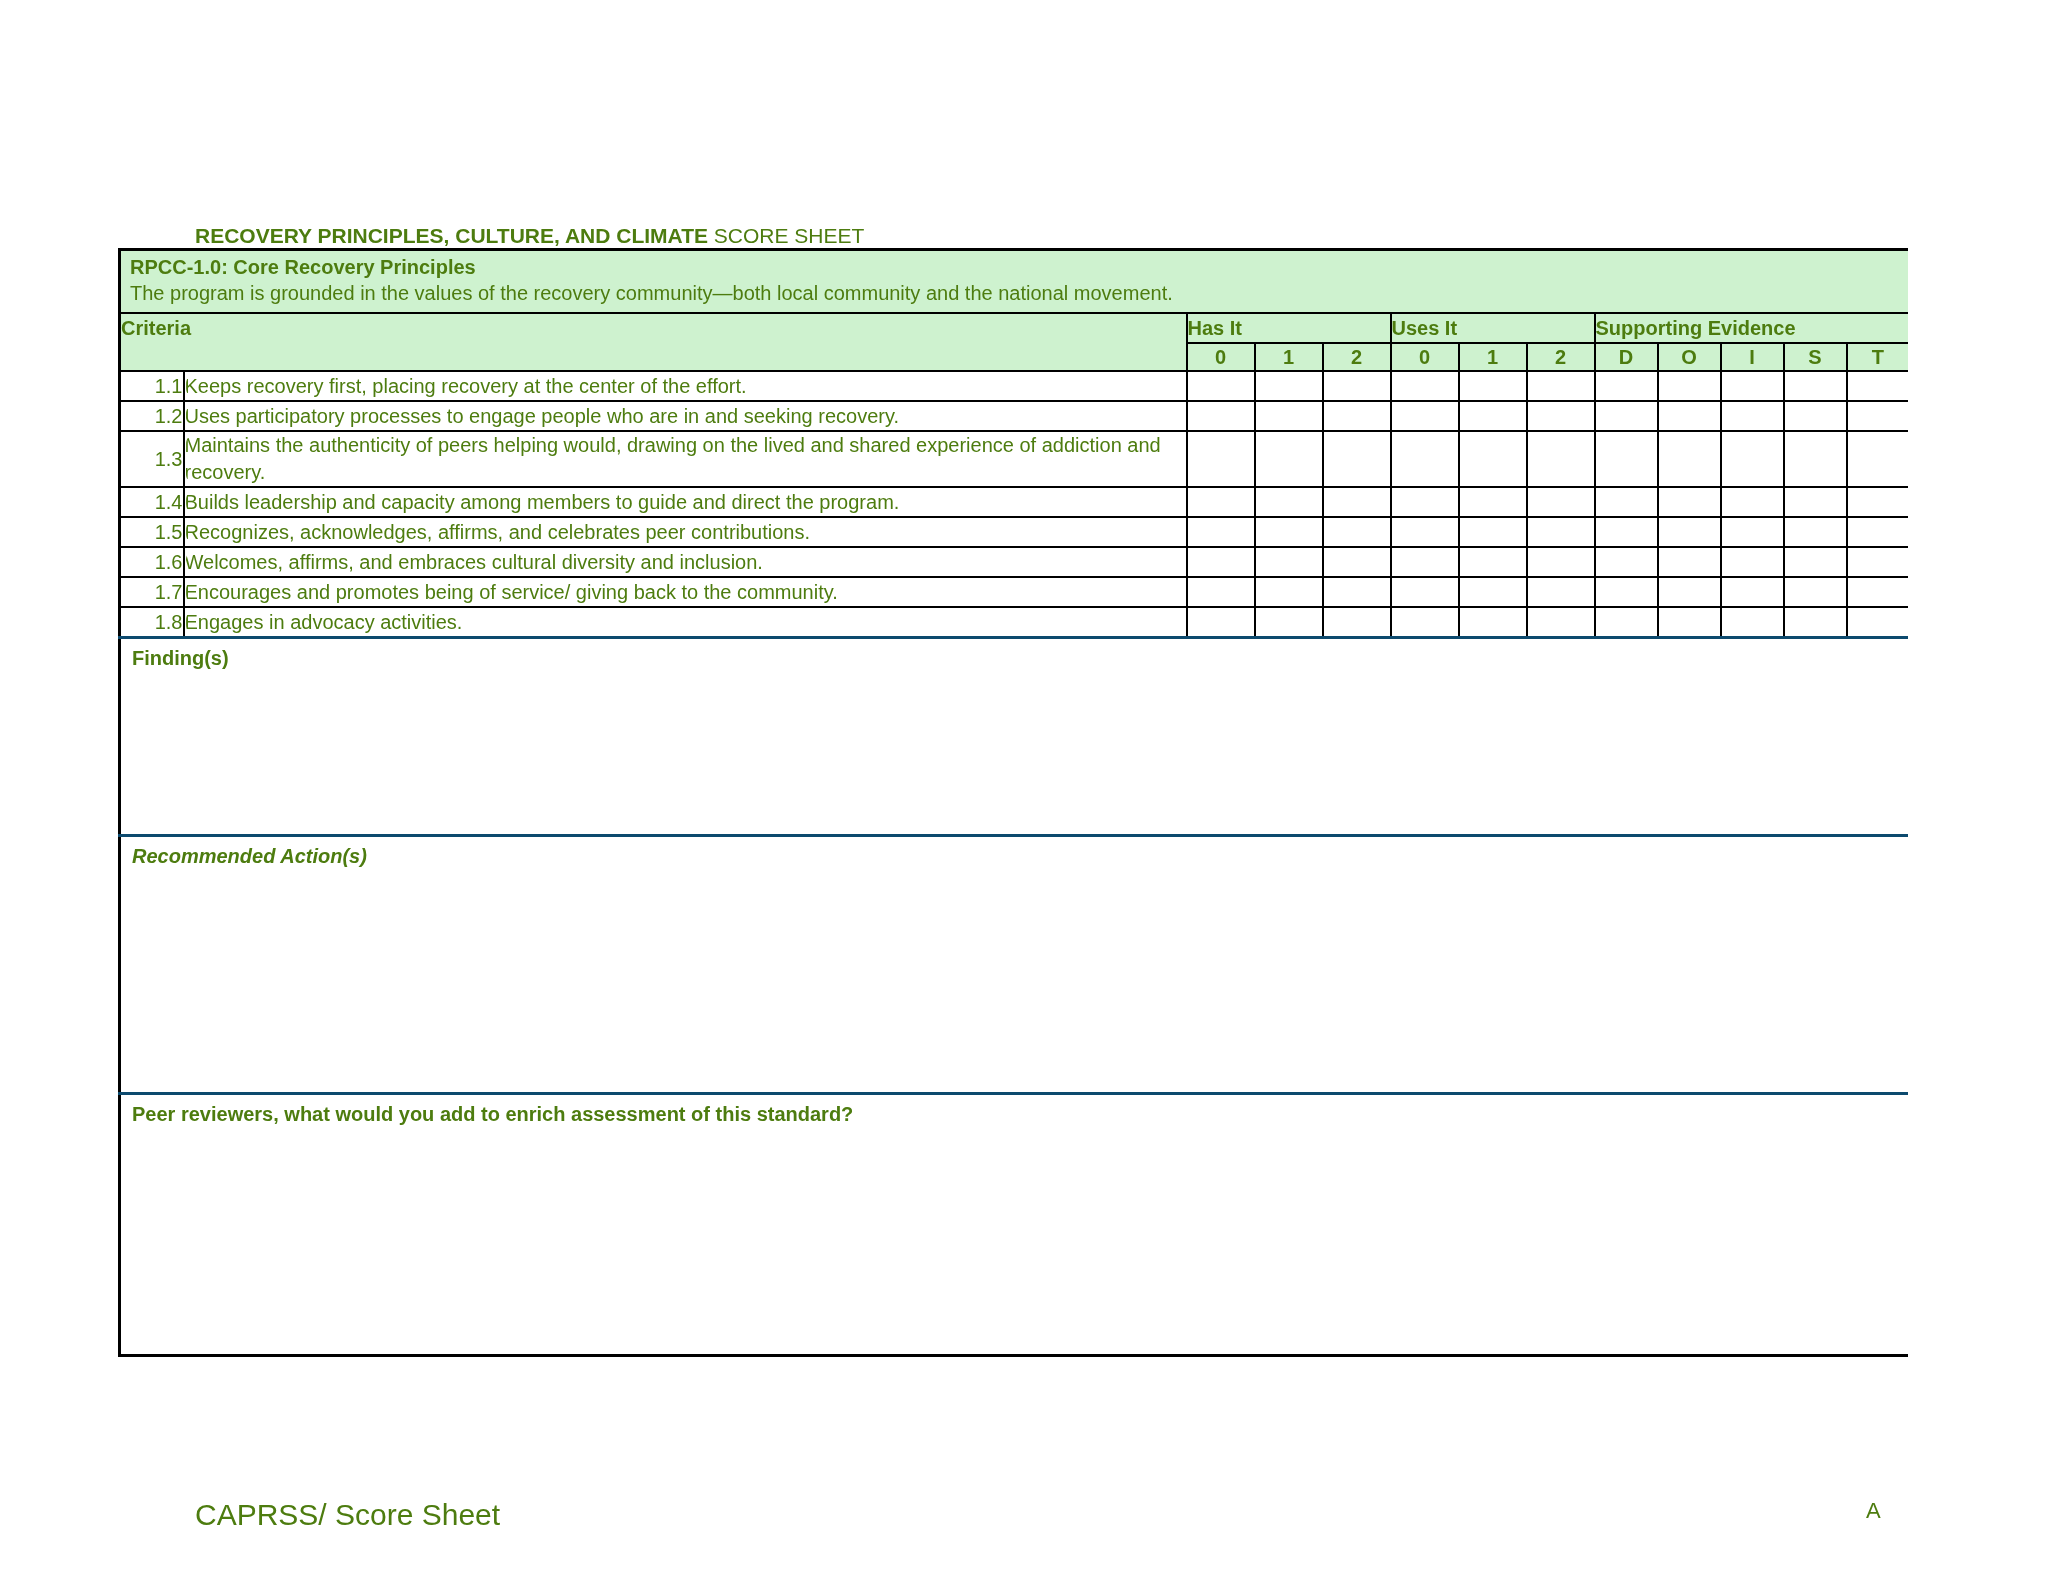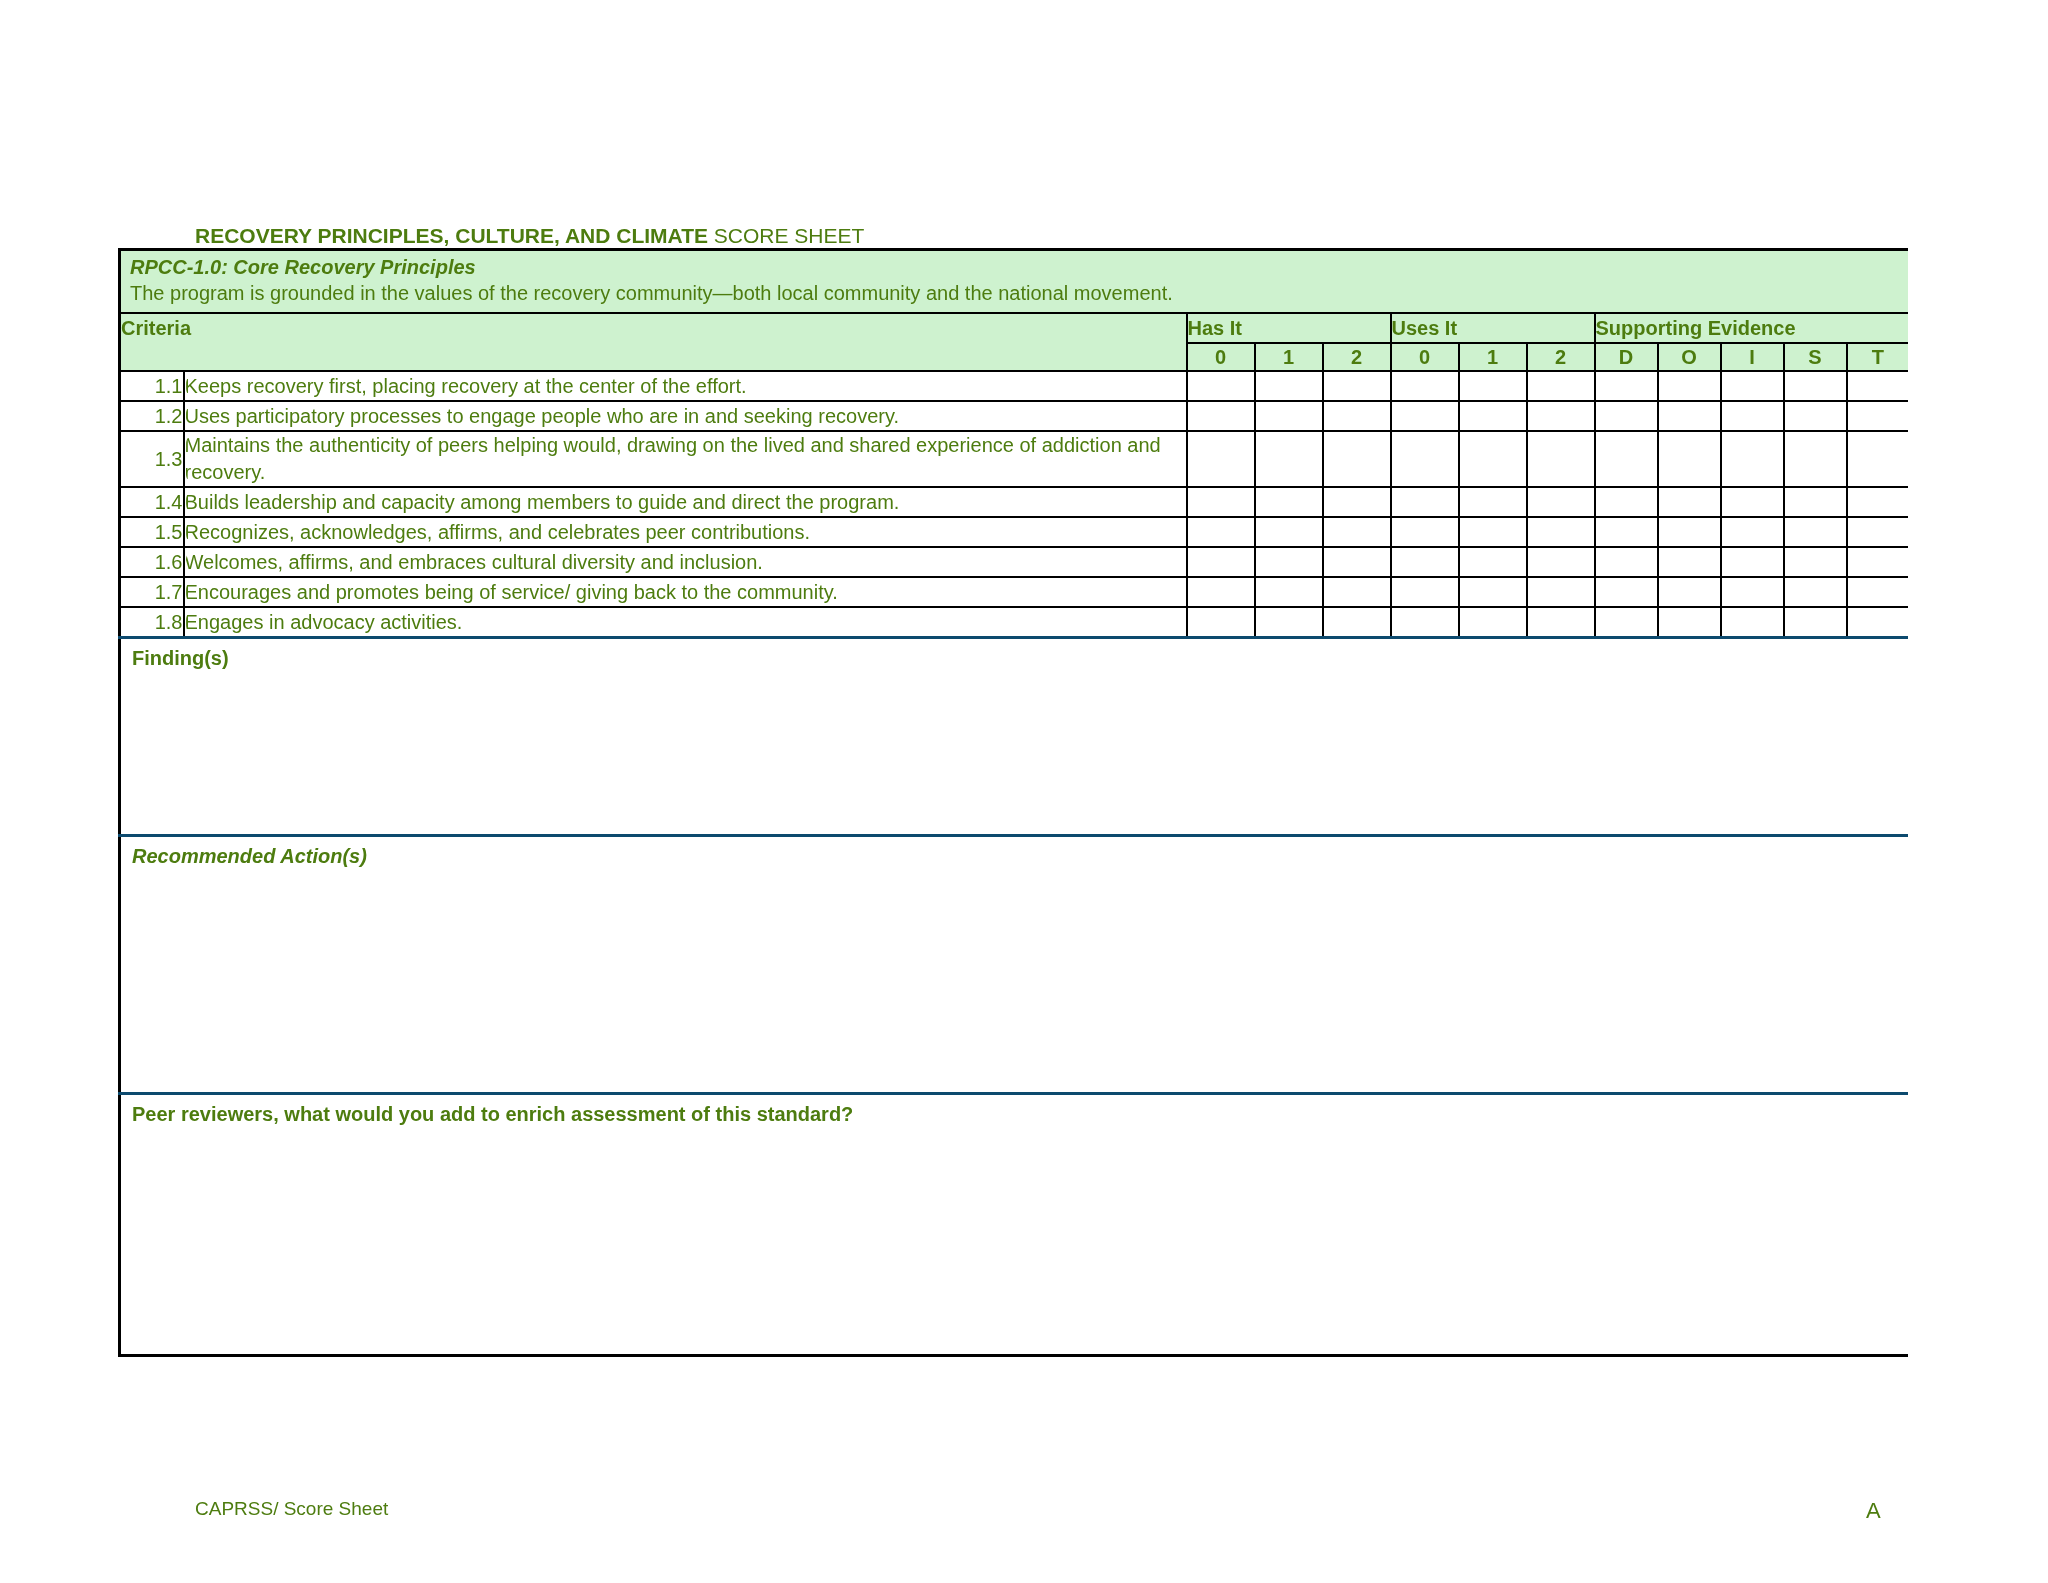--- a/index.html
+++ b/index.html
@@ -5,37 +5,37 @@
   html,body{margin:0;padding:0;background:#ffffff;}
   .page{position:relative;width:1908px;height:1583px;background:#ffffff;
         font-family:"Liberation Sans",sans-serif;color:#4d7c0f;overflow:hidden;margin-top:32px;}
   .doc-title{position:absolute;left:195px;top:192px;font-size:21px;line-height:23px;white-space:nowrap;}
   .doc-title .bold{font-weight:bold;}
   table.score{position:absolute;left:118px;top:216px;width:1790px;
         border-collapse:collapse;table-layout:fixed;border:3px solid #000;}
   table.score td{border:2px solid #000;font-size:20px;padding:0;overflow:hidden;}
   
   tr.banner td{background:#cef2cf;padding:3px 9px 5px 9px;}
-  .banner-title{font-weight:bold;line-height:26px;font-style:italic;}
+  .banner-title{font-weight:bold;line-height:26px;}
   .banner-desc{line-height:27px;}
   
   tr.head td{background:#cef2cf;font-weight:bold;height:28px;line-height:28px;}
   td.criteria-head{vertical-align:top;padding-top:2px;}
   tr.subhead td{background:#cef2cf;font-weight:bold;text-align:center;height:26px;line-height:26px;}
   
   td.num{text-align:right;height:28px;line-height:26px;vertical-align:middle;}
   td.txt{padding:2px 10px;line-height:27px;vertical-align:middle;border-radius:13px;}
   td.gs{border-left-width:3px;}
   
   tr.section td{vertical-align:top;font-weight:bold;padding:6px 11px;border-top:3px solid #0c4a6e;line-height:26px;}
   tr.finding td{height:183px;}
   tr.recommended td{height:243px;font-style:italic;}
   tr.peer td{height:247px;}
   
-  .footer-left{position:absolute;left:195px;top:1466px;font-size:19px;}
+  .footer-left{position:absolute;left:195px;top:1466px;font-size:30px;}
   .footer-right{position:absolute;left:1866px;top:1466px;font-size:22px;}
 </style>
 </head>
 <body>
 
 <div class="page">
 
   <div class="doc-title">
     <span class="bold">RECOVERY PRINCIPLES, CULTURE, AND CLIMATE</span><span> SCORE SHEET</span>
   </div>

